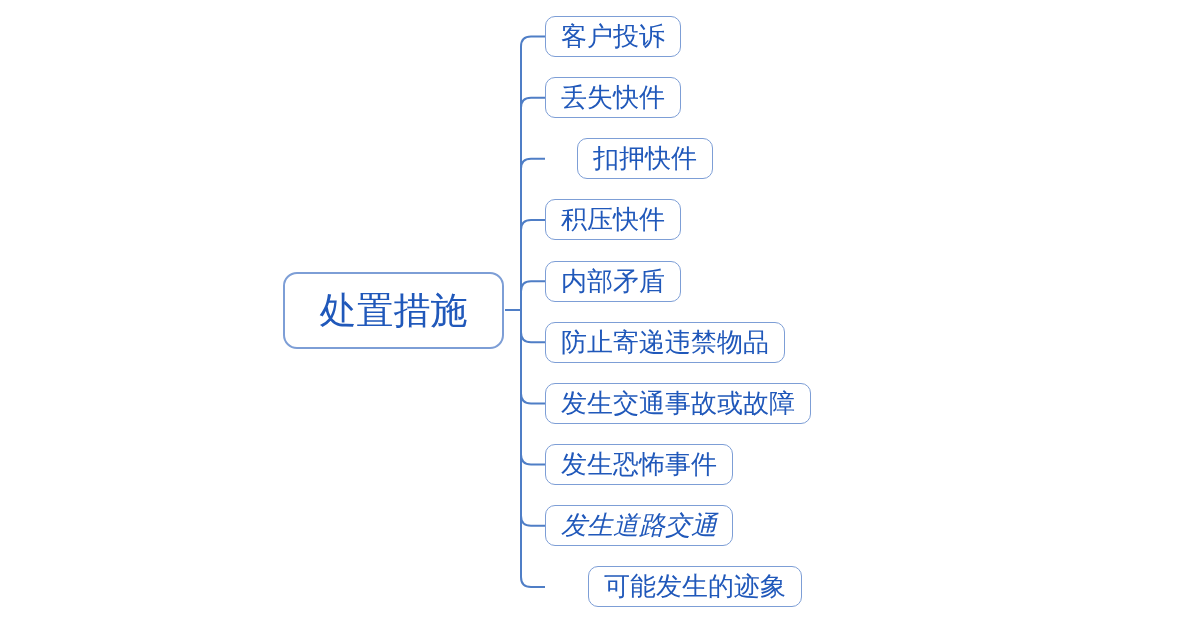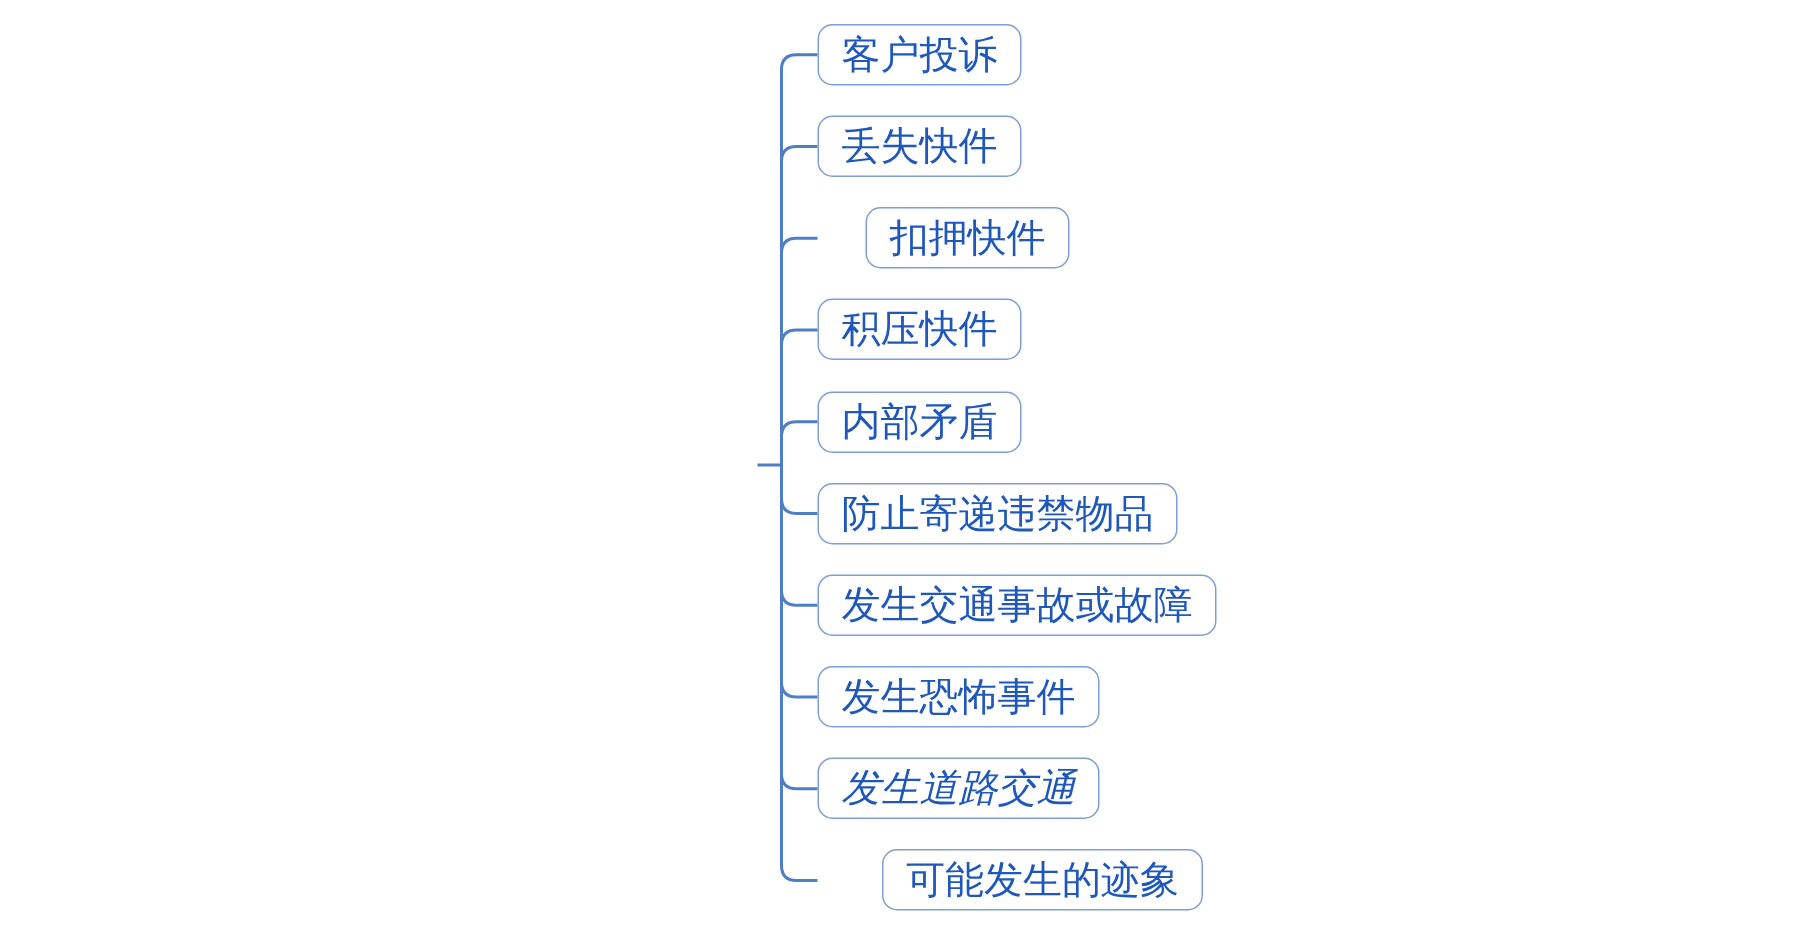--- a/index.html
+++ b/index.html
@@ -32,20 +32,23 @@
   }
 </style>
 </head>
 <body>
 
 <div class="canvas">
   <svg class="connectors" id="connector-svg" viewBox="0 0 1200 630" xmlns="http://www.w3.org/2000/svg">
       <path d="M 505 310 L 521 310 M 521 46.5 L 521 576.9399999999999 M 521 46.5 Q 521 36.5 531 36.5 L 545 36.5 M 521 107.66 Q 521 97.66 531 97.66 L 545 97.66 M 521 168.82 Q 521 158.82 531 158.82 L 545 158.82 M 521 229.98 Q 521 219.98 531 219.98 L 545 219.98 M 521 291.14 Q 521 281.14 531 281.14 L 545 281.14 M 521 332.29999999999995 Q 521 342.29999999999995 531 342.29999999999995 L 545 342.29999999999995 M 521 393.46 Q 521 403.46 531 403.46 L 545 403.46 M 521 454.62 Q 521 464.62 531 464.62 L 545 464.62 M 521 515.78 Q 521 525.78 531 525.78 L 545 525.78 M 521 576.9399999999999 Q 521 586.9399999999999 531 586.9399999999999 L 545 586.9399999999999" fill="none" stroke="#4f7ec6" stroke-width="2" stroke-linecap="butt"></path>
     </svg>
 
+  <div class="node root-node">
+    <span>处置措施</span>
+  </div>
 
   <div id="children">
       <div class="node child-node" style="top: 16px;">
     <span>客户投诉</span>
   </div>
       <div class="node child-node" style="top: 77.16px;">
     <span>丢失快件</span>
   </div>
       <div class="node child-node" style="top: 138.32px; margin-left: 32px;">
     <span>扣押快件</span>

